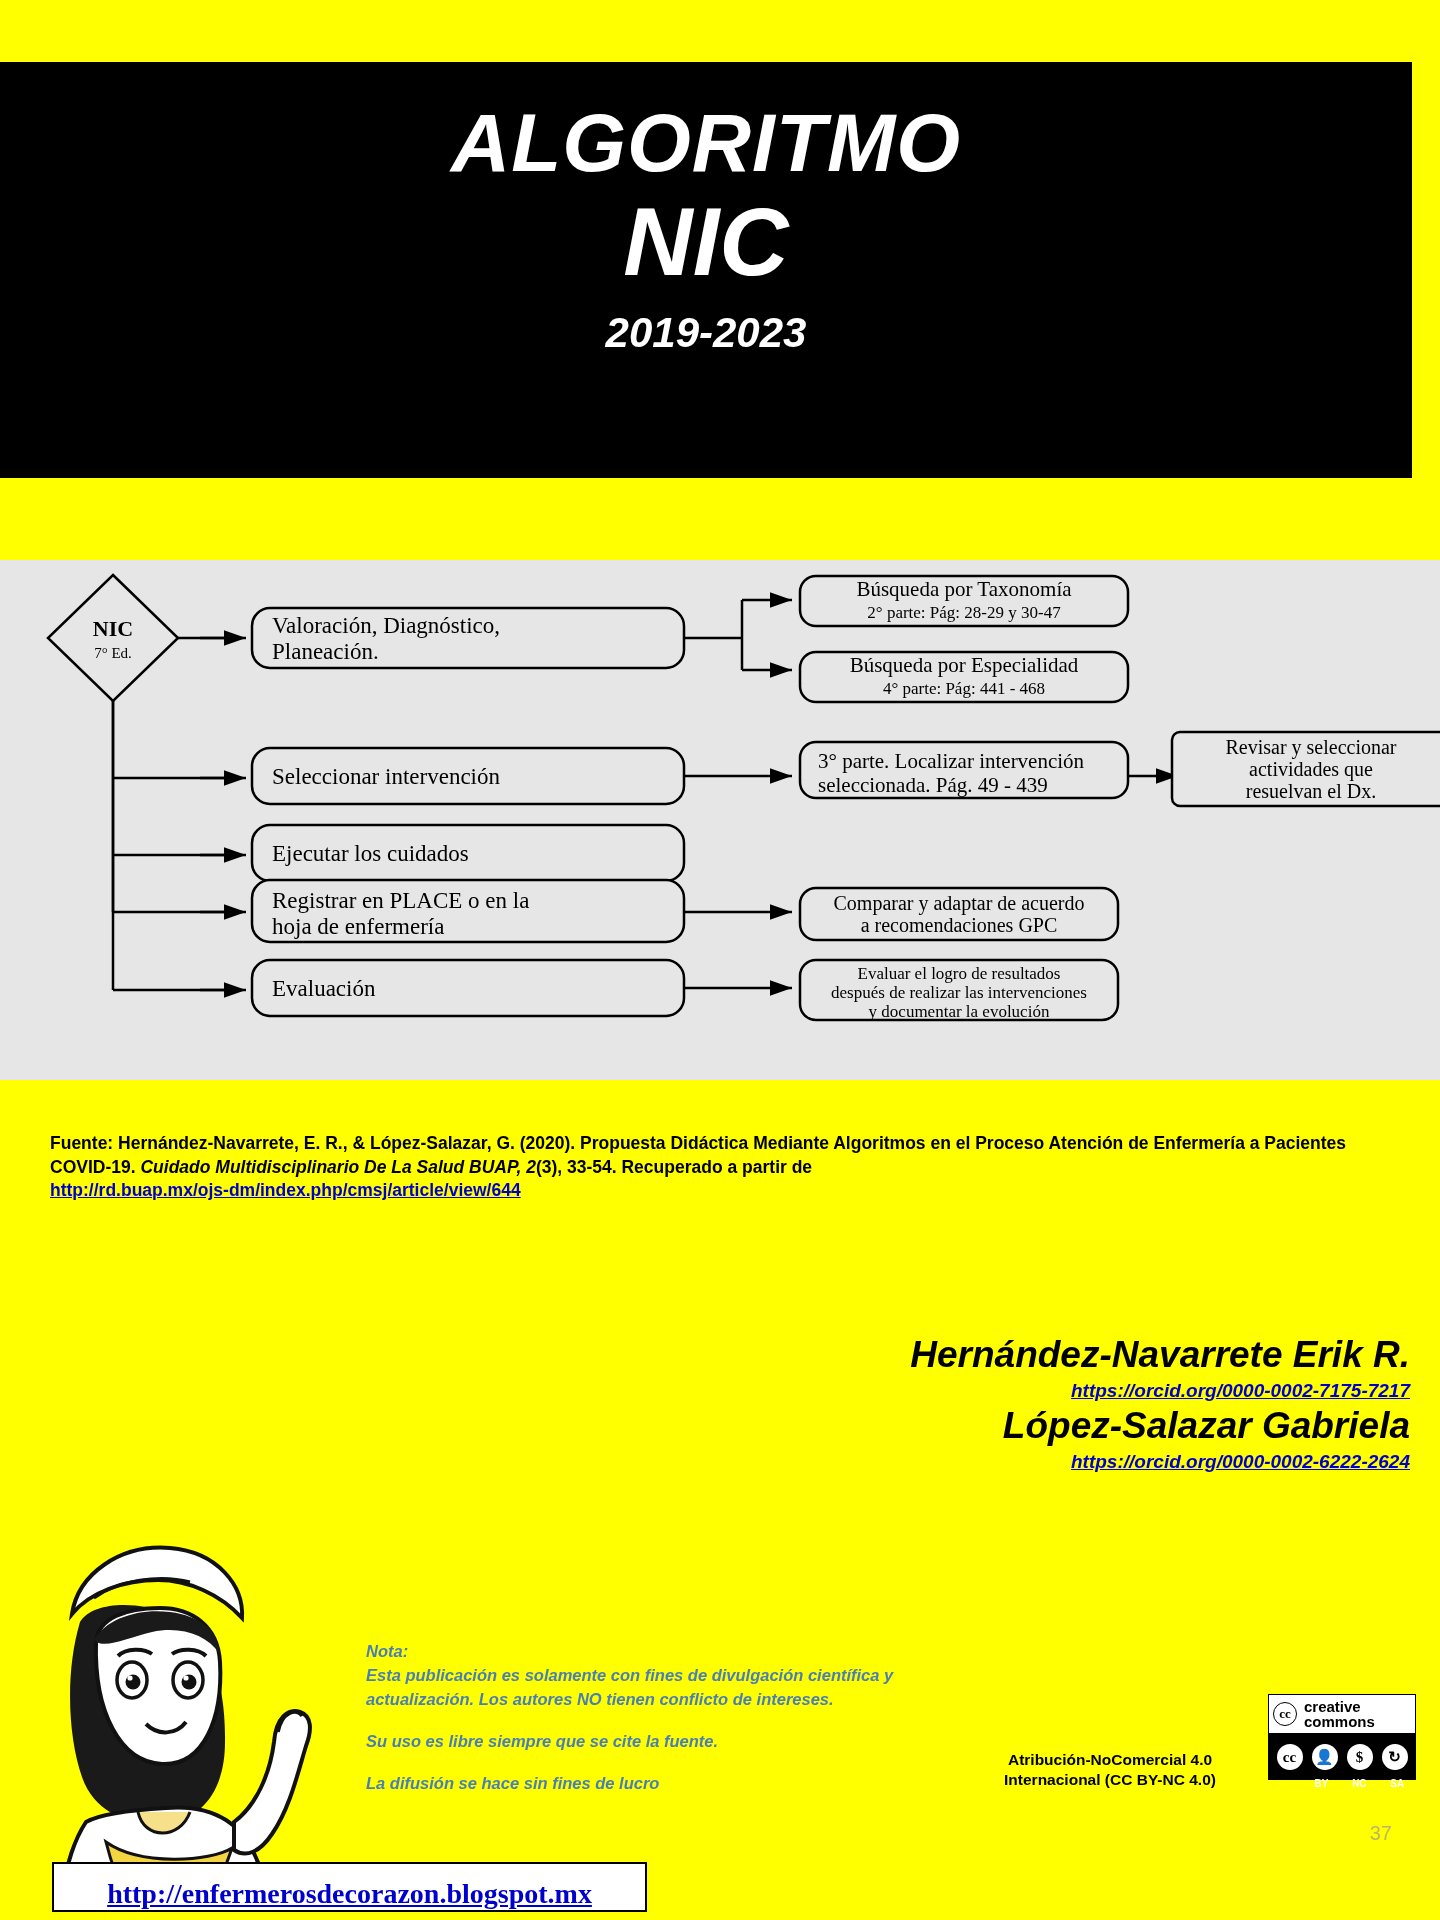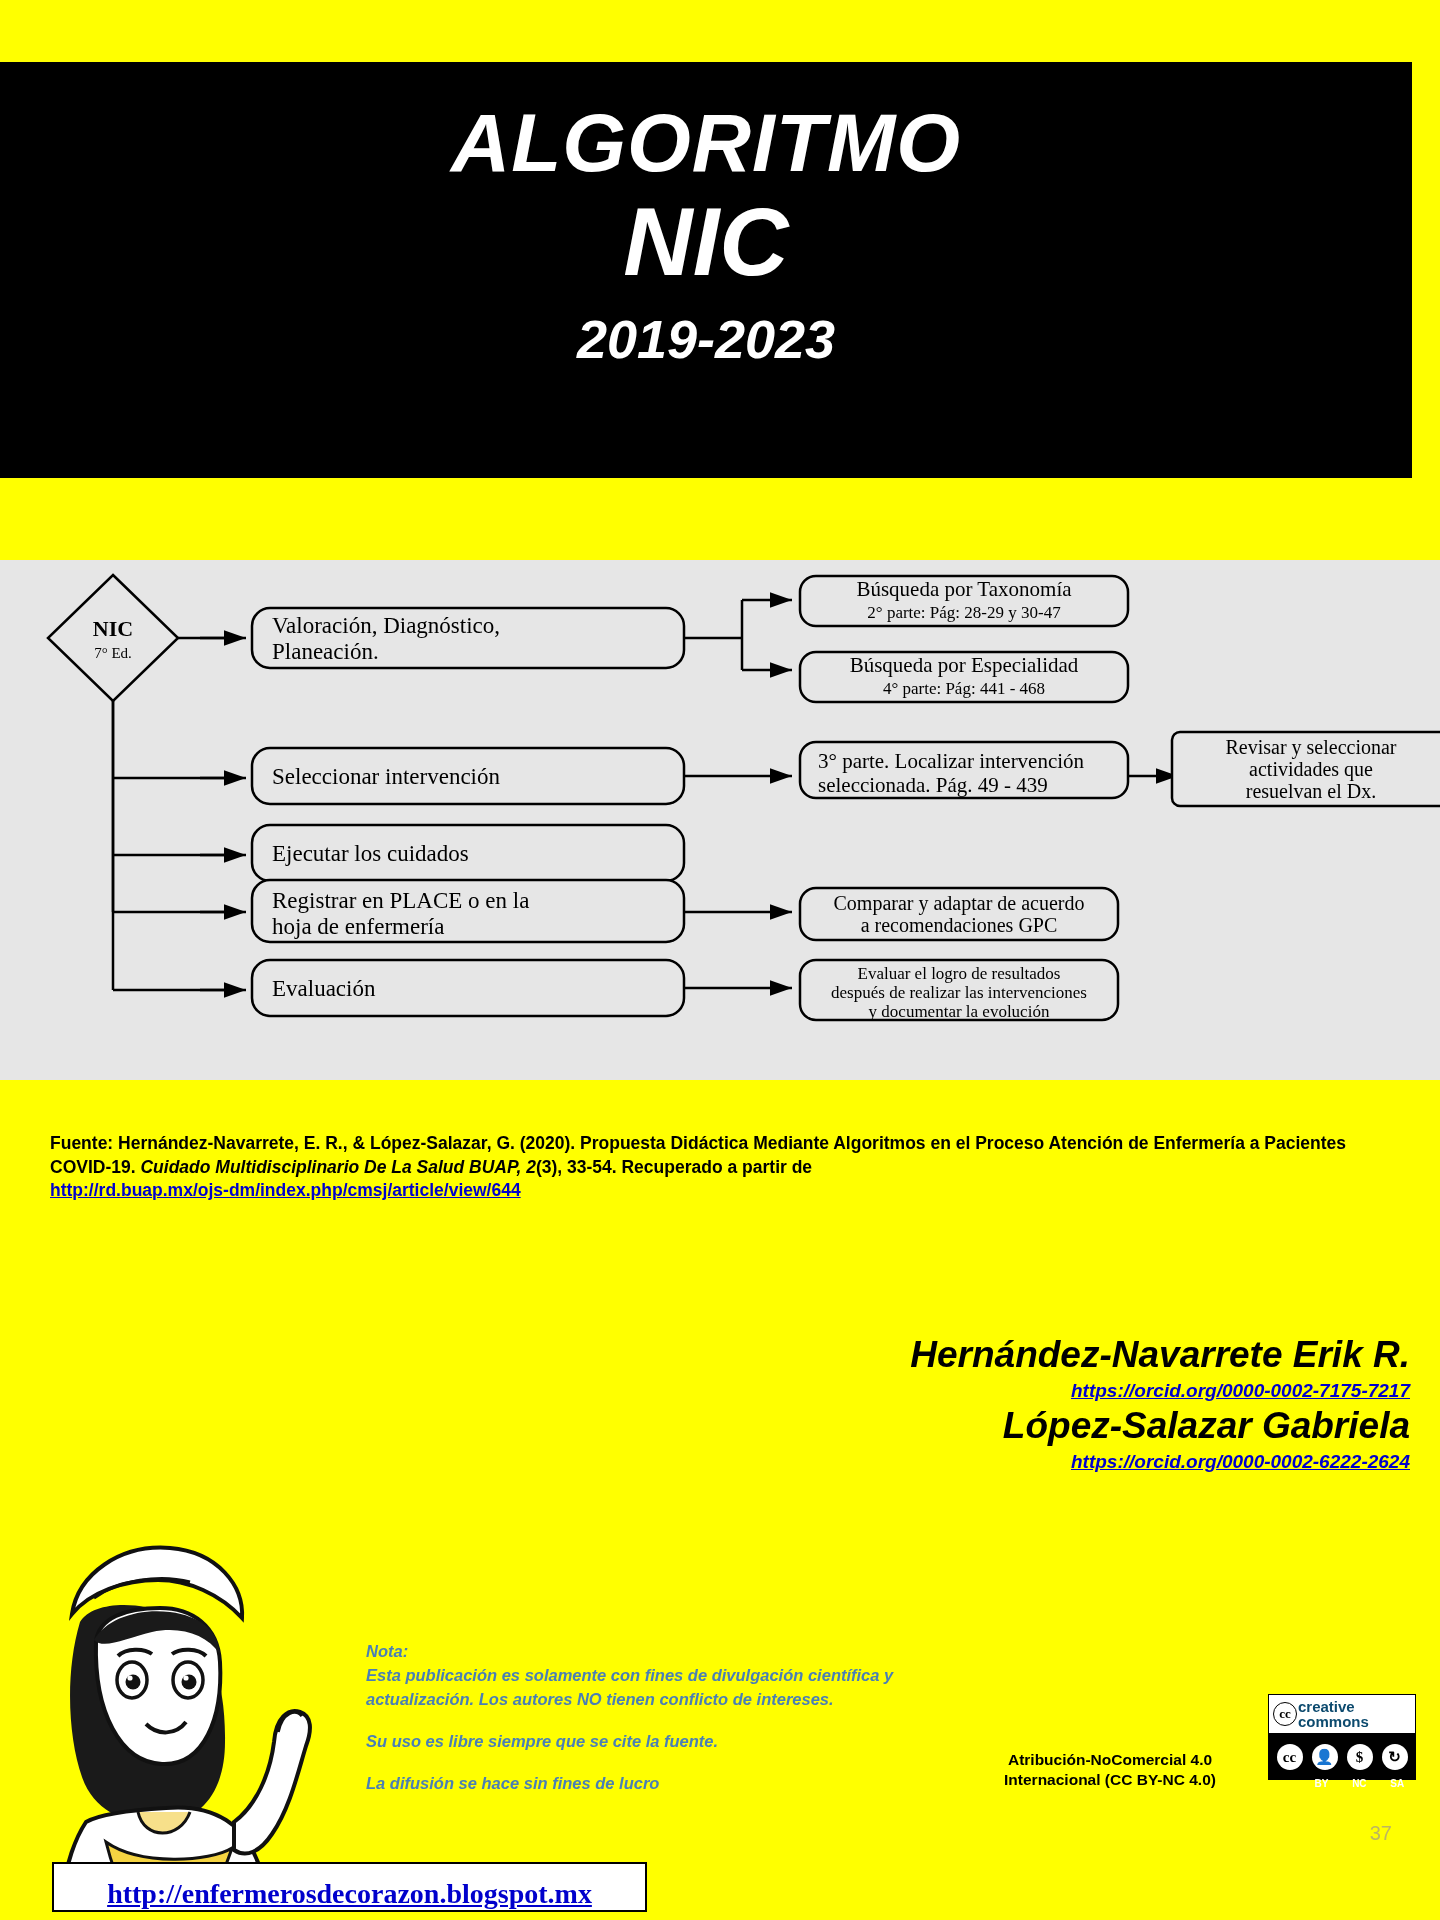--- a/index.html
+++ b/index.html
@@ -37,21 +37,21 @@
   .title-sub {
     font-style: italic;
     font-weight: bold;
     font-size: 96px;
     line-height: 1.05;
     padding-top: 6px;
   }
   .title-years {
     font-style: italic;
     font-weight: bold;
-    font-size: 54px;
+    font-size: 42px;
     line-height: 1.05;
     padding-top: 18px;
   }
 
   .yellow-strip {
     position: absolute;
     left: 0;
     top: 478px;
     width: 1440px;
     height: 82px;
@@ -138,22 +138,22 @@
     height: 40px;
     display: flex;
     align-items: center;
     padding-left: 4px;
     box-sizing: border-box;
   }
   .cc-top-text {
     font-size: 15px;
     font-weight: bold;
     line-height: 1.0;
-    color: #0c4a6e;
-    margin-left: 1px;
+    color: #000000;
+    margin-left: 7px;
   }
   .cc-bottom {
     background: #000;
     height: 46px;
     display: flex;
     align-items: center;
     justify-content: space-around;
     padding: 0 4px;
     box-sizing: border-box;
   }

